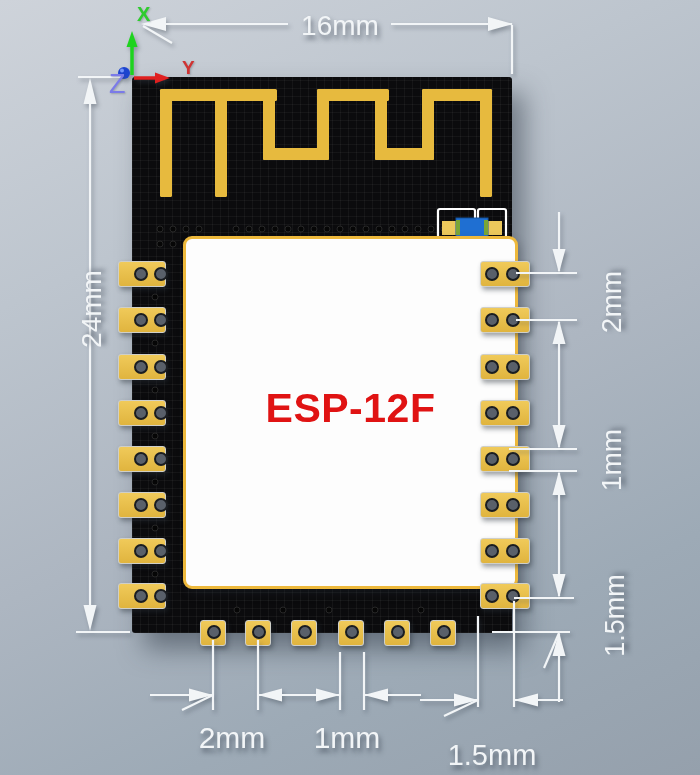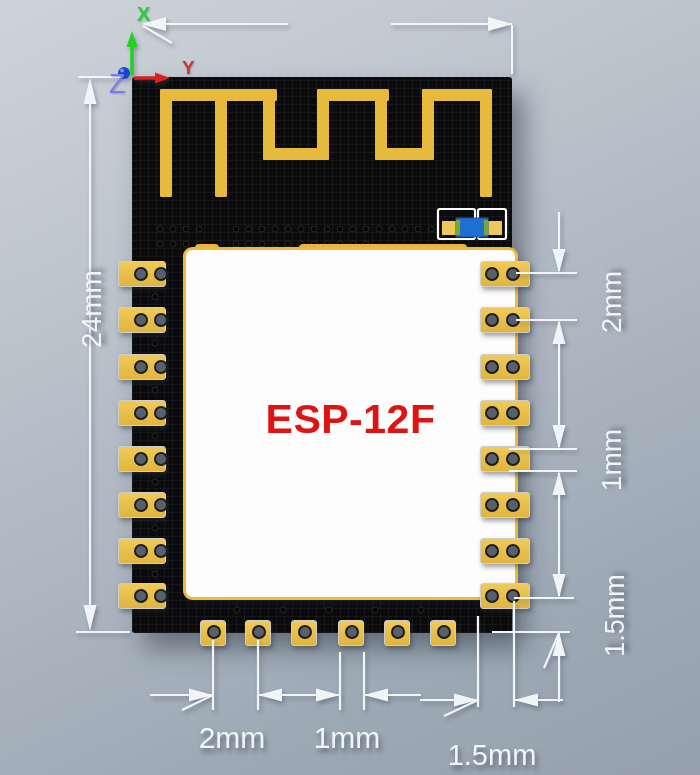--- a/index.html
+++ b/index.html
@@ -26,21 +26,21 @@
     border:1px solid #cfcfc8;border-radius:3px;
     box-shadow:2px 3px 5px rgba(40,48,58,.45);
   }
   .hole{
     position:absolute;width:14px;height:14px;border-radius:50%;
     background:#59606a;border:2.5px solid #1a1d21;box-sizing:border-box;
   }
   
   .shield-tab{position:absolute;top:244px;height:12px;background:#eeb93c;border-radius:4px 4px 0 0;}
   #shield{
-    position:absolute;left:183px;top:247px;width:335px;height:353px;box-sizing:border-box;
+    position:absolute;left:183px;top:236px;width:335px;height:353px;box-sizing:border-box;
     background:#fdfdfd;border:3px solid #eeb93c;border-radius:9px;
     box-shadow:3px 5px 10px rgba(40,48,58,.28);
   }
   #module-label{
     position:absolute;left:0;right:0;top:146px;text-align:center;
     font-size:41px;font-weight:bold;color:#e01313;letter-spacing:.5px;
   }
   
   #dims{position:absolute;left:0;top:0;pointer-events:none;
         filter:drop-shadow(2px 3px 2px rgba(58,68,80,.4));}
@@ -300,20 +300,21 @@
       <polygon points="364,695 388,688.5 388,701.5"></polygon>
       <polygon points="478,700 454,693.5 454,706.5"></polygon>
       <polygon points="514,700 538,693.5 538,706.5"></polygon>
     </g>
   </svg>
 
   <div id="axis-x" class="axis-label">X</div>
   <div id="axis-y" class="axis-label">Y</div>
   <div id="axis-z" class="axis-label">Z</div>
 
+  <div class="dim-label" style="left:290px;top:10px;width:100px;">16mm</div>
   <div class="dim-label rot" style="left:37px;top:293px;width:110px;">24mm</div>
   <div class="dim-label rot" style="left:567px;top:286px;width:90px;">2mm</div>
   <div class="dim-label rot" style="left:567px;top:444px;width:90px;">1mm</div>
   <div class="dim-label rot" style="left:560px;top:600px;width:110px;font-size:27px;">1.5mm</div>
   <div class="dim-label" style="left:182px;top:721px;width:100px;font-size:30px;">2mm</div>
   <div class="dim-label" style="left:297px;top:721px;width:100px;font-size:30px;">1mm</div>
   <div class="dim-label" style="left:432px;top:739px;width:120px;font-size:29px;">1.5mm</div>
 </div>
 
 </body></html>

